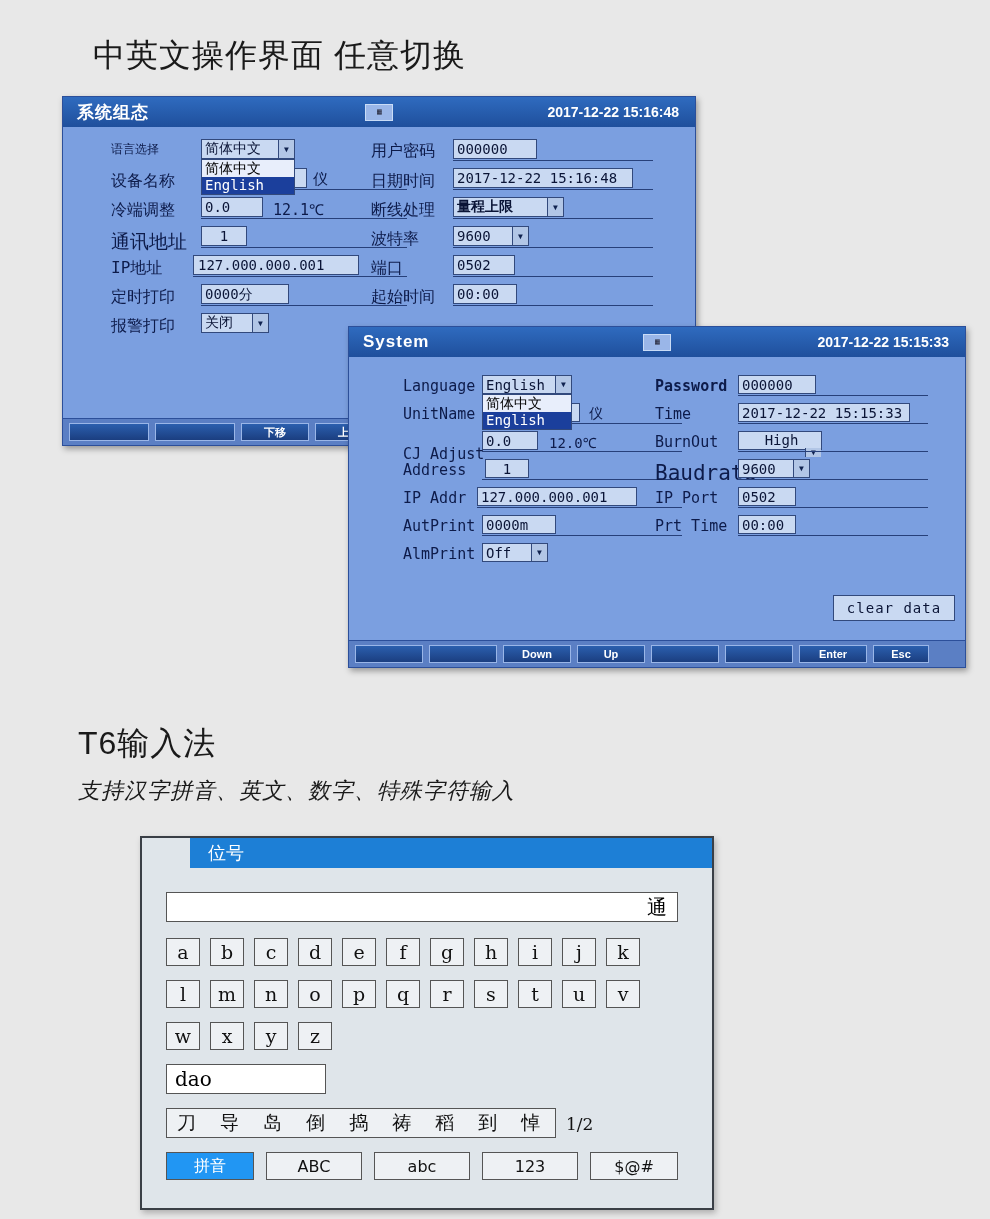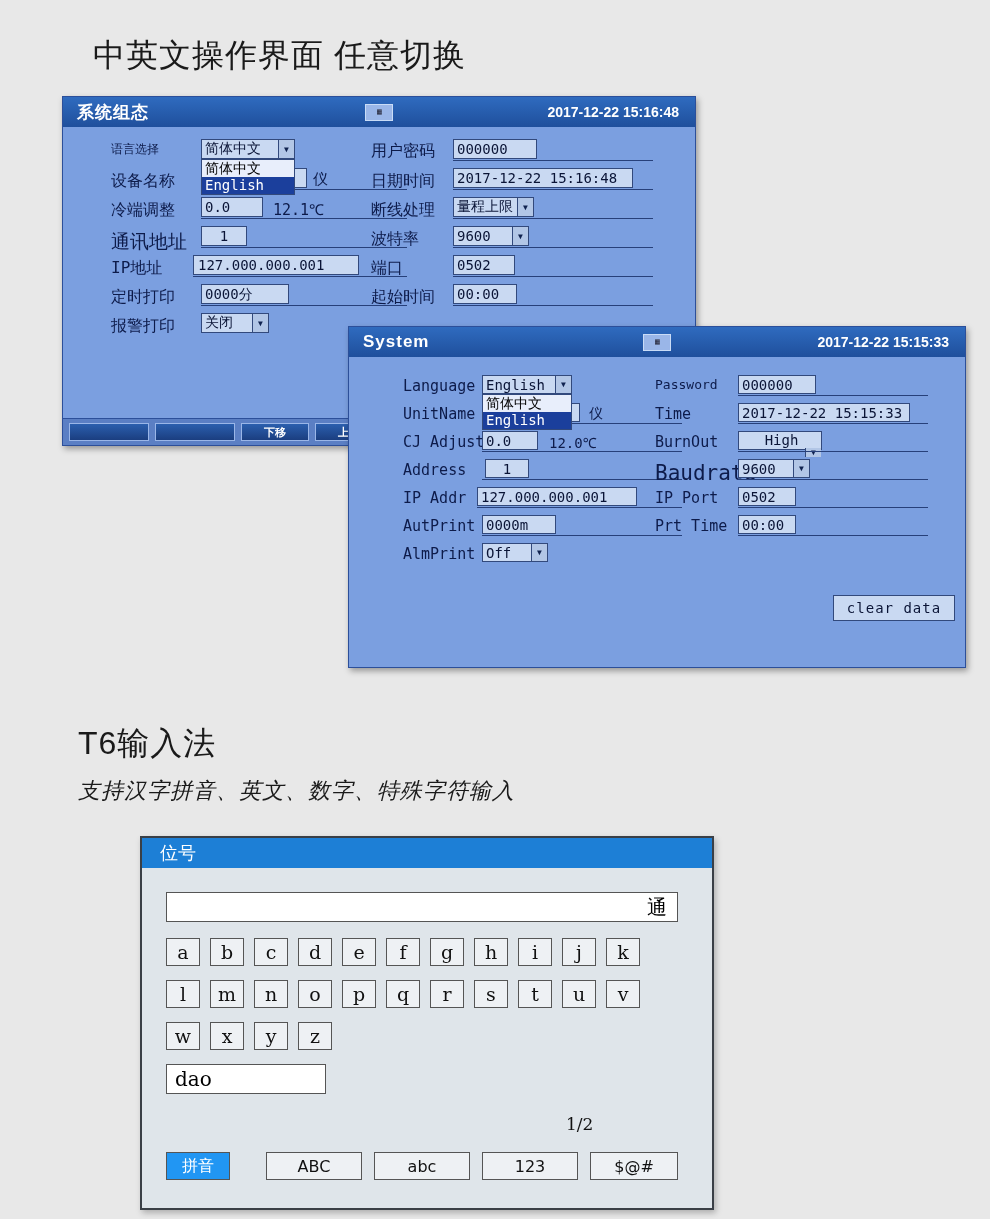--- a/index.html
+++ b/index.html
@@ -125,21 +125,21 @@
 
   
   #t6{
     position:absolute;left:140px;top:836px;width:570px;height:370px;
     background:#dfe5ea;border:2px solid #3a3f46;
     box-shadow:2px 3px 6px rgba(0,0,0,.25);
   }
   #t6 .t6-title{
     height:30px;background:#1d7fd6;color:#fff;
     display:flex;align-items:center;
-    font-size:18px;padding-left:18px;
+    font-size:18px;padding-left:18px;margin-left:48px;
   }
   #t6 .t6-body{position:relative;padding:0;}
   .t6inp{
     position:absolute;
     background:#fff;border:1px solid #555;
     box-sizing:border-box;
     display:flex;align-items:center;
     font-family:"DejaVu Serif", serif;
     font-size:20px;
   }
@@ -239,21 +239,21 @@
     <div class="lbl" style="left:308px;top:102px;font-size:16px;">波特率</div>
     <div class="lbl" style="left:308px;top:131px;font-size:16px;">端口</div>
     <div class="lbl" style="left:308px;top:160px;font-size:16px;">起始时间</div>
 
     <div class="fld" style="left:390px;top:12px;width:84px;height:20px;font-size:14px;padding-left:3px;line-height:19px;"><span>000000</span></div>
     <div class="underline" style="left:390px;top:33px;width:200px;"></div>
 
     <div class="fld" style="left:390px;top:41px;width:180px;height:20px;font-size:14px;padding-left:3px;line-height:19px;"><span>2017-12-22 15:16:48</span></div>
     <div class="underline" style="left:390px;top:62px;width:200px;"></div>
 
-    <div class="dd" style="left:390px;top:70px;width:81px;height:20px;font-size:14px;padding-left:3px;">
+    <div class="dd" style="left:390px;top:70px;width:111px;height:20px;font-size:14px;padding-left:3px;font-weight:bold;">
       <span>量程上限</span>
       <span class="arrow">▼</span>
     </div>
     <div class="underline" style="left:390px;top:91px;width:200px;"></div>
 
     <div class="dd" style="left:390px;top:99px;width:76px;height:20px;font-size:14px;padding-left:3px;">
       <span>9600</span>
       <span class="arrow">▼</span>
     </div>
     <div class="underline" style="left:390px;top:120px;width:200px;"></div>
@@ -276,21 +276,21 @@
 <div class="win" id="enwin" style="left:348px;top:326px;width:616px;height:340px;">
   <div class="titlebar">
     <span class="t-title">System</span>
     <span class="t-icon">▦</span>
     <span class="t-clock">2017-12-22 15:15:33</span>
   </div>
   <div class="body" style="height:310px;">
 
     <div class="lbl" style="left:54px;top:20px;font-size:15px;">Language</div>
     <div class="lbl" style="left:54px;top:48px;font-size:15px;">UnitName</div>
-    <div class="lbl" style="left:54px;top:76px;font-size:15px;">CJ Adjust</div>
+    <div class="lbl" style="left:54px;top:88px;font-size:15px;">CJ Adjust</div>
     <div class="lbl" style="left:54px;top:104px;font-size:15px;">Address</div>
     <div class="lbl" style="left:54px;top:132px;font-size:15px;">IP Addr</div>
     <div class="lbl" style="left:54px;top:160px;font-size:15px;">AutPrint</div>
     <div class="lbl" style="left:54px;top:188px;font-size:15px;">AlmPrint</div>
 
     <div class="dd" style="left:133px;top:18px;width:90px;height:19px;font-size:14px;padding-left:3px;">
       <span>English</span>
       <span class="arrow">▼</span>
     </div>
 
@@ -314,21 +314,21 @@
     <div class="dd" style="left:133px;top:186px;width:66px;height:19px;font-size:14px;padding-left:3px;">
       <span>Off</span>
       <span class="arrow">▼</span>
     </div>
 
     <div class="ddlist" style="left:133px;top:37px;width:90px;font-size:14px;line-height:17px;">
       <div>简体中文</div>
       <div class="sel">English</div>
     </div>
 
-    <div class="lbl" style="left:306px;top:20px;font-size:13px;">Password</div>
+    <div class="lbl" style="left:306px;top:20px;font-size:15px;font-weight:bold;">Password</div>
     <div class="lbl" style="left:306px;top:48px;font-size:15px;">Time</div>
     <div class="lbl" style="left:306px;top:76px;font-size:15px;">BurnOut</div>
     <div class="lbl" style="left:306px;top:104px;font-size:21px;">Baudrate</div>
     <div class="lbl" style="left:306px;top:132px;font-size:15px;">IP Port</div>
     <div class="lbl" style="left:306px;top:160px;font-size:15px;">Prt Time</div>
 
     <div class="fld" style="left:389px;top:18px;width:78px;height:19px;font-size:14px;padding-left:3px;line-height:18px;"><span>000000</span></div>
     <div class="underline" style="left:389px;top:38px;width:190px;"></div>
 
     <div class="fld" style="left:389px;top:46px;width:172px;height:19px;font-size:14px;padding-left:3px;line-height:18px;"><span>2017-12-22 15:15:33</span></div>
@@ -348,20 +348,30 @@
 
     <div class="fld" style="left:389px;top:130px;width:58px;height:19px;font-size:14px;padding-left:3px;line-height:18px;"><span>0502</span></div>
     <div class="underline" style="left:389px;top:150px;width:190px;"></div>
 
     <div class="fld" style="left:389px;top:158px;width:58px;height:19px;font-size:14px;padding-left:3px;line-height:18px;"><span>00:00</span></div>
     <div class="underline" style="left:389px;top:178px;width:190px;"></div>
 
     <div class="cleardata" style="left:484px;top:238px;width:120px;height:24px;font-size:14px;">clear data</div>
   </div>
 
+  <div class="btnbar">
+    <div class="kbtn" style="width:68px;"></div>
+    <div class="kbtn" style="width:68px;"></div>
+    <div class="kbtn" style="width:68px;">Down</div>
+    <div class="kbtn" style="width:68px;">Up</div>
+    <div class="kbtn" style="width:68px;"></div>
+    <div class="kbtn" style="width:68px;"></div>
+    <div class="kbtn" style="width:68px;">Enter</div>
+    <div class="kbtn" style="width:56px;">Esc</div>
+  </div>
 </div>
 
 <div id="t6">
   <div class="t6-title">
     <span>位号</span>
   </div>
   <div class="t6-body" style="position:relative;height:336px;">
 
     <div class="t6inp" style="left:24px;top:24px;width:512px;height:30px;justify-content:flex-end;padding-right:10px;">
       <span>通</span>
@@ -399,22 +409,23 @@
       <div class="key">w</div>
       <div class="key">x</div>
       <div class="key">y</div>
       <div class="key">z</div>
     </div>
 
     <div class="t6inp" style="left:24px;top:196px;width:160px;height:30px;padding-left:8px;background:#fff;">
       <span>dao</span>
     </div>
 
+    <div class="cand" style="left:24px;top:240px;width:390px;height:30px;">刀 导 岛 倒 捣 祷 稻 到 悼</div>
     <div class="page-ind" style="left:424px;top:246px;">1/2</div>
 
-    <div class="mbtn active" style="left:24px;top:284px;width:64px;">拼音</div>
+    <div class="mbtn active" style="left:24px;top:284px;width:88px;">拼音</div>
     <div class="mbtn" style="left:124px;top:284px;width:96px;">ABC</div>
     <div class="mbtn" style="left:232px;top:284px;width:96px;">abc</div>
     <div class="mbtn" style="left:340px;top:284px;width:96px;text-align:center;">123</div>
     <div class="mbtn" style="left:448px;top:284px;width:88px;">$@#</div>
 
   </div>
 </div>
 
 </body></html>

